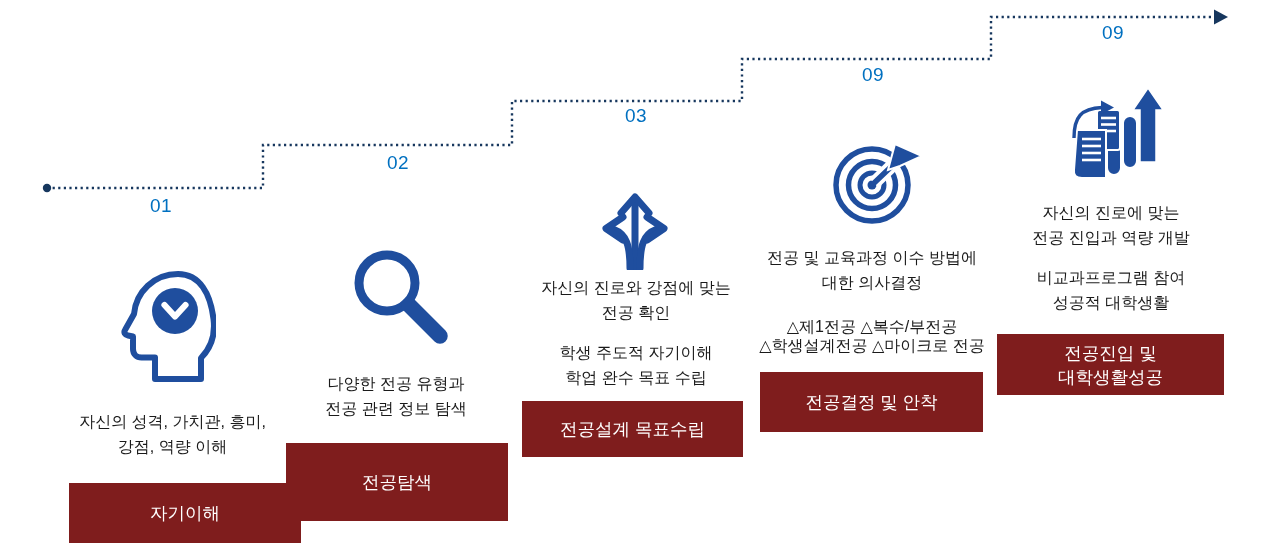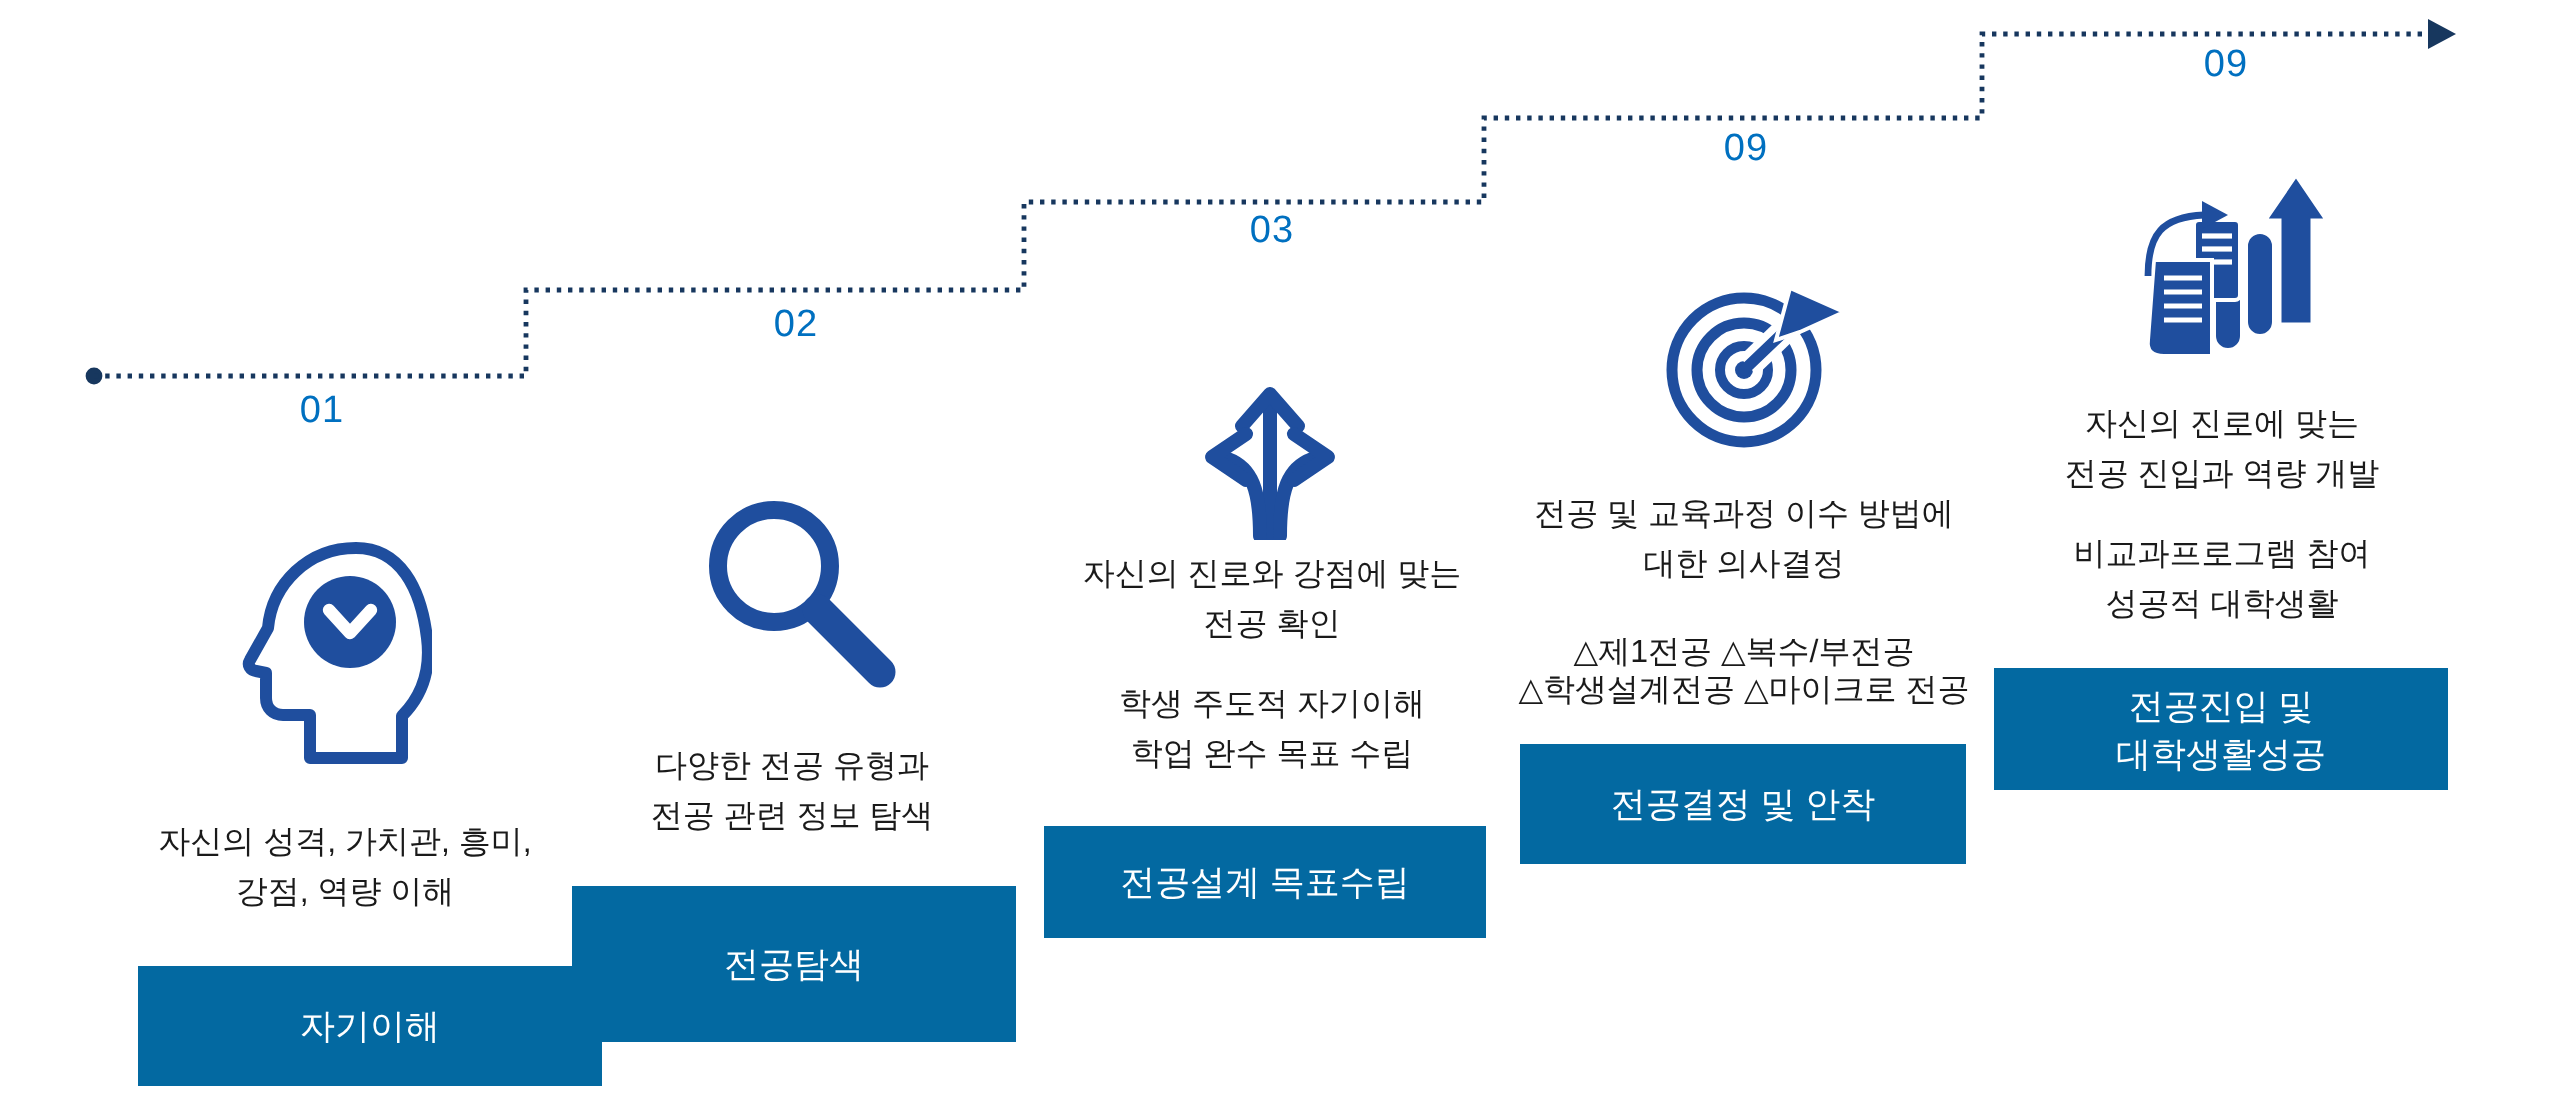--- a/index.html
+++ b/index.html
@@ -12,21 +12,21 @@
     width:48px;text-align:center;font-size:19px;letter-spacing:.5px;
     color:#0070C0;font-weight:400;
   }
   .desc{
     font-size:16px;line-height:25px;color:#1a1a1a;
     white-space:pre-line;text-align:center;
   }
   .desc.left{text-align:center;}
   .desc.small{font-size:16px;line-height:19px;}
   .label-box{
-    background:#0369a1;color:#ffffff;display:flex;align-items:center;justify-content:center;
+    background:#7f1d1d;color:#ffffff;display:flex;align-items:center;justify-content:center;
     font-size:17.5px;text-align:center;white-space:pre-line;line-height:24px;
   }
   svg{display:block;}
 </style>
 </head>
 <body>
 
 <div id="stage">
 
   <svg class="abs" style="left:0;top:0;" width="1280" height="240" viewBox="0 0 1280 240">
@@ -110,18 +110,18 @@
 대한 의사결정</div>
   <div class="abs desc small" style="left:746px;top:317px;width:252px;">△제1전공 △복수/부전공
 △학생설계전공 △마이크로 전공</div>
   <div class="abs desc" style="left:990px;top:200px;width:242px;">자신의 진로에 맞는
 전공 진입과 역량 개발</div>
   <div class="abs desc" style="left:990px;top:265px;width:242px;">비교과프로그램 참여
 성공적 대학생활</div>
 
   <div class="abs label-box" style="left:45px;top:483px;width:232px;height:60px;margin-left:24px;">자기이해</div>
   <div class="abs label-box" style="left:286px;top:443px;width:222px;height:78px;">전공탐색</div>
-  <div class="abs label-box" style="left:522px;top:413px;width:221px;height:56px;">전공설계 목표수립</div>
+  <div class="abs label-box" style="left:522px;top:401px;width:221px;height:56px;">전공설계 목표수립</div>
   <div class="abs label-box" style="left:760px;top:372px;width:223px;height:60px;">전공결정 및 안착</div>
   <div class="abs label-box" style="left:997px;top:334px;width:227px;height:61px;">전공진입 및
 대학생활성공</div>
 
 </div>
 
 </body></html>

